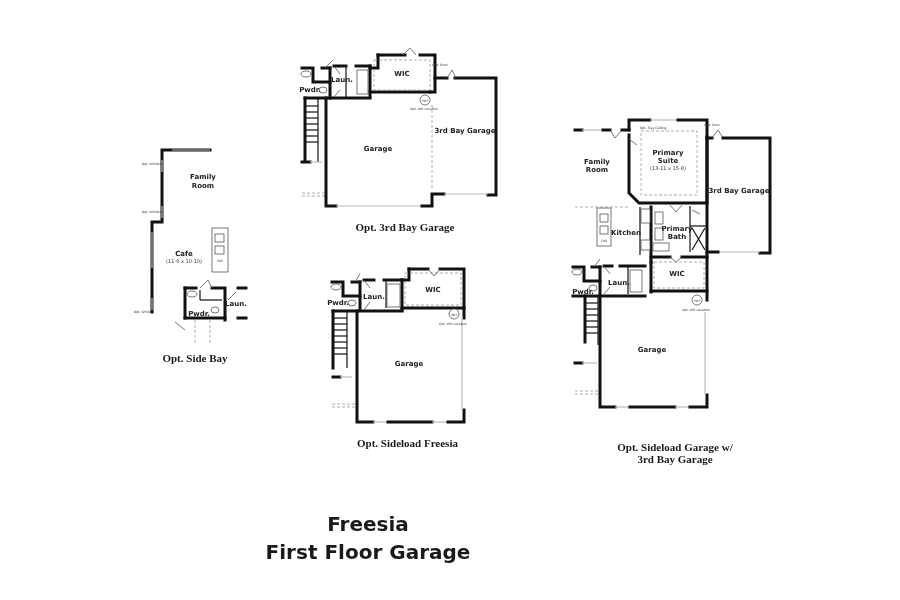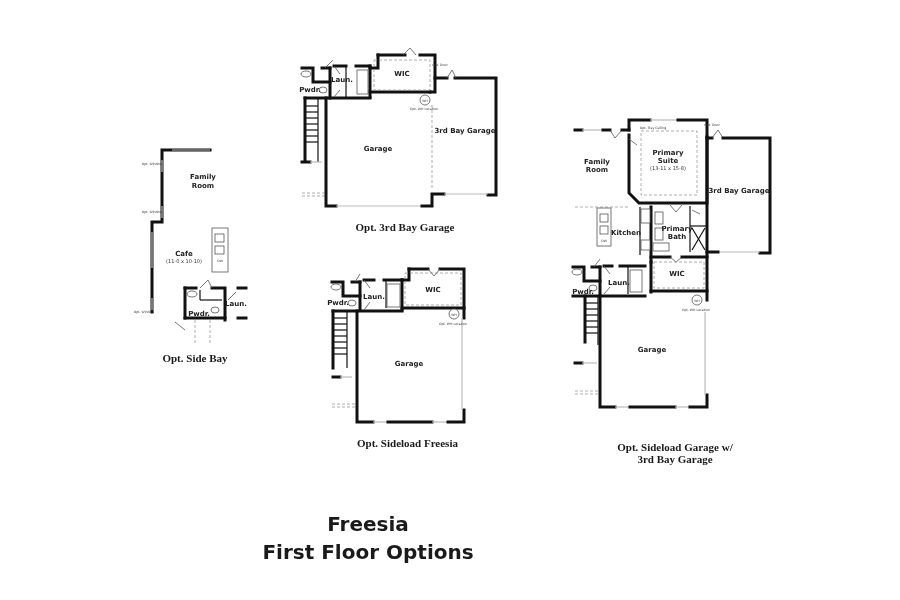--- a/index.html
+++ b/index.html
@@ -280,13 +280,13 @@
   </g>
 </svg>
 
 <div class="caption" style="left:150px; top:352px; width:90px;text-align:center;">Opt. Side Bay</div>
 <div class="caption" style="left:340px; top:221px; width:130px;">Opt. 3rd Bay Garage</div>
 <div class="caption" style="left:340px; top:437px; width:135px;">Opt. Sideload Freesia</div>
 <div class="caption" style="left:595px; top:441px; width:160px;">Opt. Sideload Garage w/</div>
 <div class="caption" style="left:595px; top:453px; width:160px;">3rd Bay Garage</div>
 
 <div class="title" style="top:510px;">Freesia</div>
-<div class="title" style="top:538px;">First Floor Options</div>
+<div class="title" style="top:538px;">First Floor Garage</div>
 
 </body></html>

